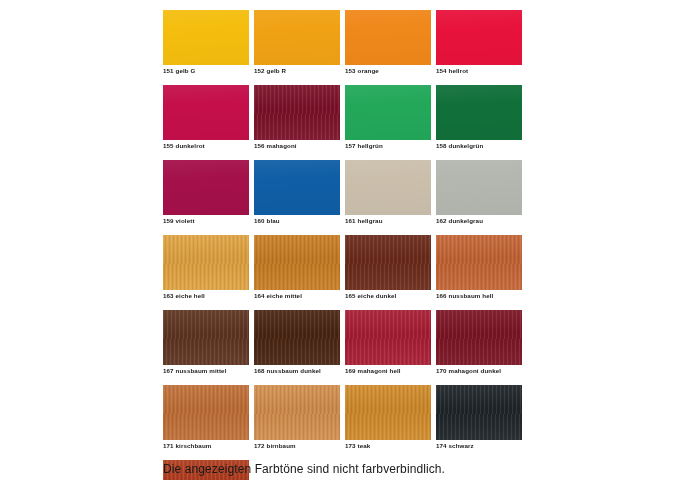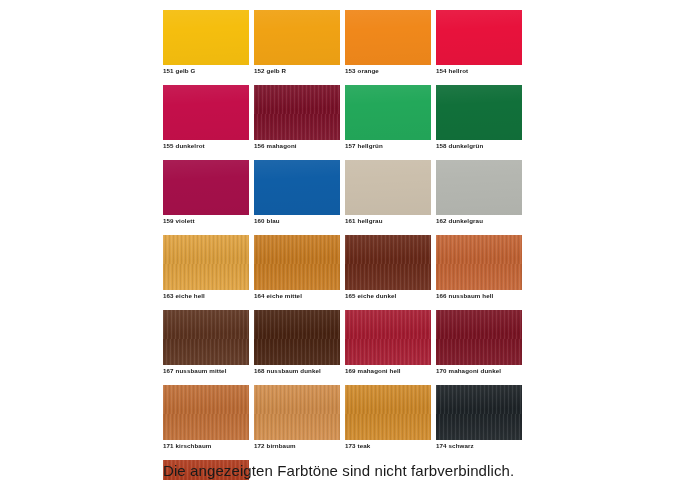--- a/index.html
+++ b/index.html
@@ -107,21 +107,21 @@
     letter-spacing: 0.12px;
     line-height: 9px;
     padding-top: 1px;
     white-space: nowrap;
   }
 
   .footer-note {
     position: absolute;
     left: 163px;
     top: 462px;
-    font-size: 15px;
+    font-size: 12px;
     color: #1a1a1a;
     white-space: nowrap;
     letter-spacing: 0.1px;
   }
 </style>
 </head>
 <body>
 
 <div id="sheet">
   <div class="swatch-grid">

